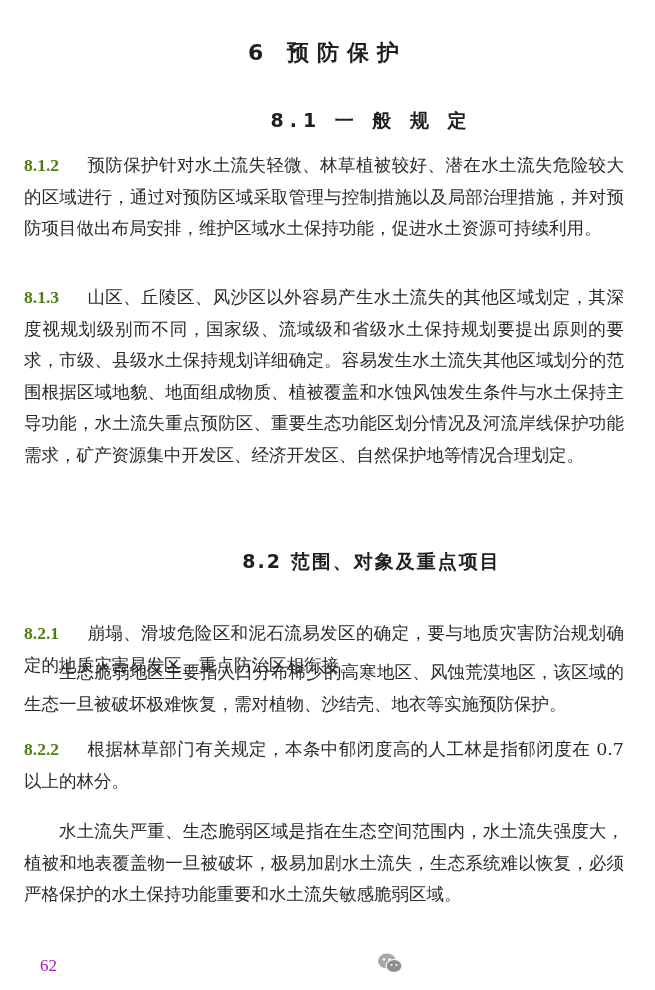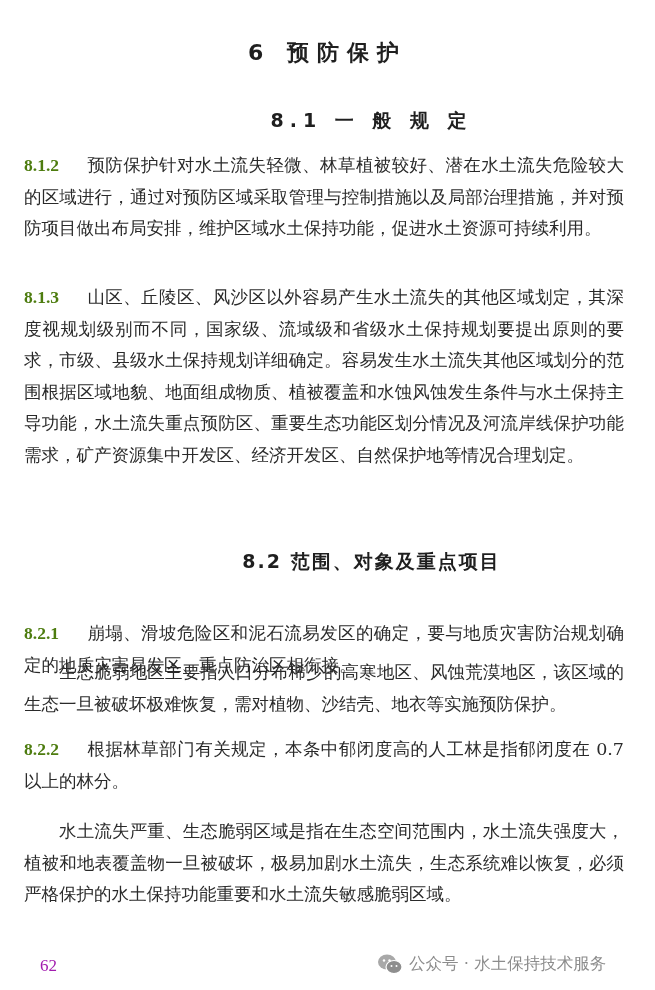--- a/index.html
+++ b/index.html
@@ -82,14 +82,13 @@
   <span class="wm-icon">
     <svg width="26" height="20" viewBox="0 0 26 20">
       <ellipse cx="10" cy="8" rx="9" ry="7.5" fill="#a8a8a8"></ellipse>
       <ellipse cx="17" cy="13" rx="8" ry="6.5" fill="#8e8e8e" stroke="#fff" stroke-width="1.2"></ellipse>
       <circle cx="7" cy="6.5" r="1.2" fill="#fff"></circle>
       <circle cx="12.5" cy="6.5" r="1.2" fill="#fff"></circle>
       <circle cx="14.5" cy="12" r="1" fill="#fff"></circle>
       <circle cx="19.5" cy="12" r="1" fill="#fff"></circle>
     </svg>
   </span>
-  <span>公众号 · 水土保持技术服务</span>
 </div>
 
 </body></html>

